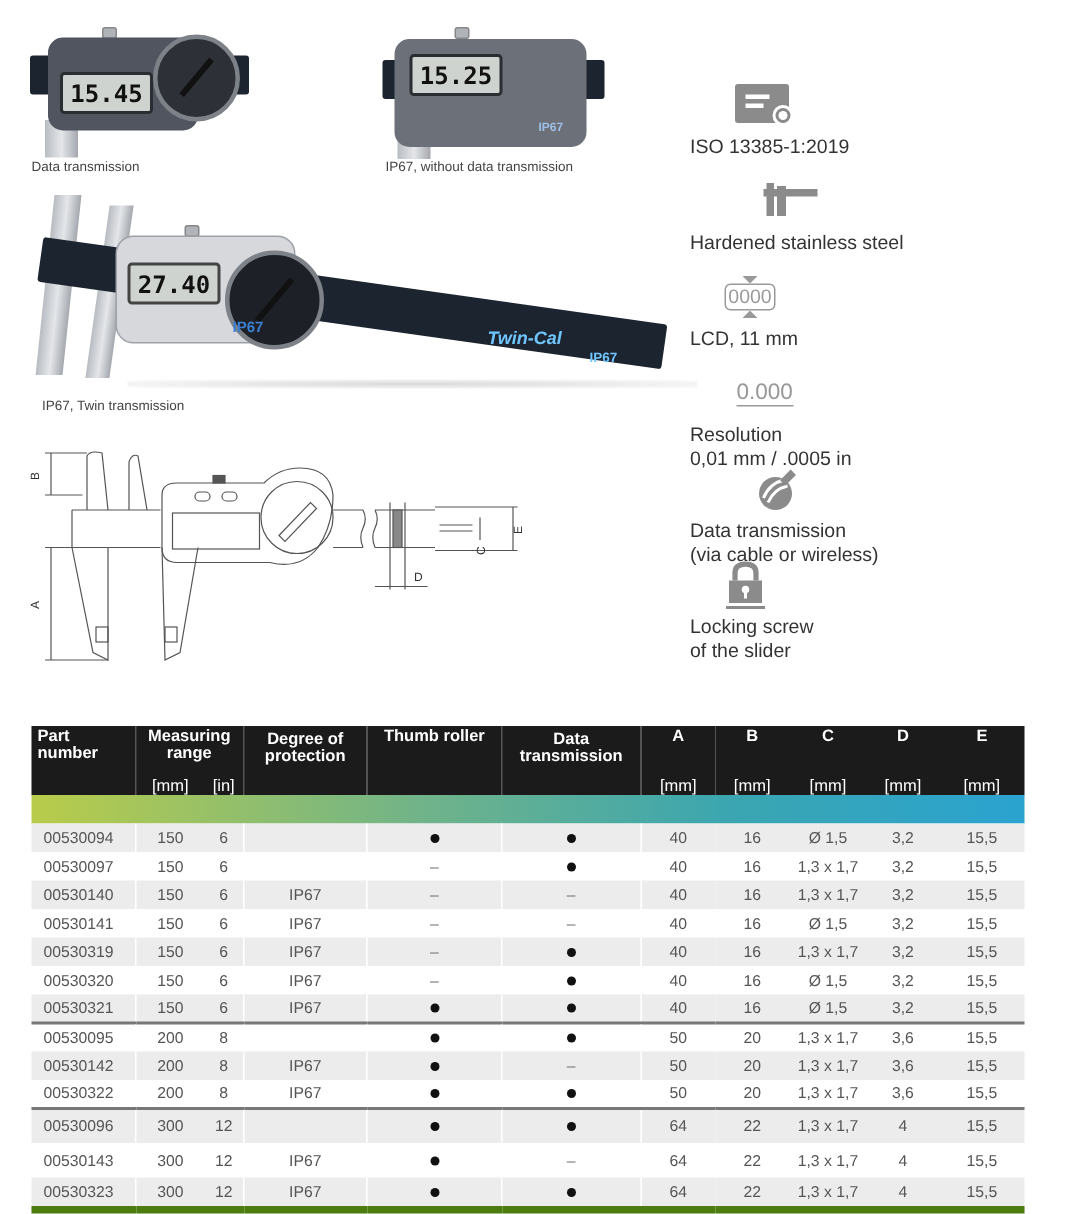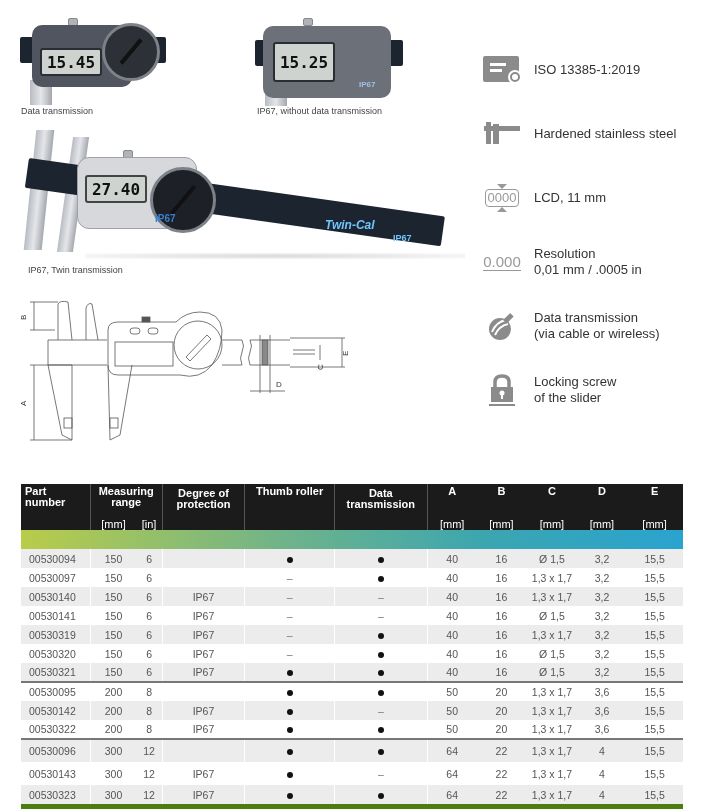--- a/index.html
+++ b/index.html
@@ -16,21 +16,21 @@
   .lcd { position: absolute; background: #cfd3cf; border: 2px solid #2a2e33; border-radius: 3px;
          font-family: "DejaVu Sans Mono", monospace; color: #111; display: flex; align-items: center; justify-content: center; font-weight: bold; }
   .dial { position: absolute; border-radius: 50%; background: #2d3036; border: 3px solid #7d8188; }
   .dial::after { content: ""; position: absolute; left: 50%; top: 20%; width: 4px; height: 60%; background: #111; transform: translateX(-50%) rotate(40deg); }
   .jaw { position: absolute; background: linear-gradient(90deg,#b8bcc2,#e4e6e9,#a4a8ae); }
   .knob { position: absolute; background: #b0b3b8; border: 1px solid #888; border-radius: 2px; }
   .ip-label { position: absolute; color: #3b7fd1; font-weight: bold; font-size: 10px; }
   .shadow { position: absolute; height: 6px; background: radial-gradient(ellipse at center, rgba(0,0,0,0.15), rgba(0,0,0,0)); }
 
   
-  .feature { position: absolute; left: 478px; display: flex; align-items: center; }
+  .feature { position: absolute; left: 460px; display: flex; align-items: center; flex-direction: column; }
   .feature .ficon { width: 48px; height: 40px; display: flex; align-items: center; justify-content: center; margin-right: 8px; }
   .feature .ftext { font-size: 13px; color: #333; line-height: 16px; }
 
   
   table.spec { position: absolute; left: 21px; top: 484px; width: 662px; border-collapse: collapse; font-size: 10.5px; color: #555; }
   table.spec th { background: #1b1b1b; color: #ffffff; font-weight: bold; font-size: 11px; vertical-align: top; padding: 2px 4px; line-height: 11px; }
   table.spec thead tr.units th { vertical-align: bottom; font-weight: normal; padding-bottom: 0; font-size: 11px; }
   table.spec th.l { text-align: left; }
   table.spec th.vl { border-left: 1px solid #555; }
   .gradient-row td { height: 4px; padding: 0; background: linear-gradient(90deg, #b9cc4a 0%, #6fb38a 40%, #3ba6b0 70%, #2aa3d0 100%); }
@@ -54,21 +54,21 @@
   <div class="lcd" style="left:20px;top:33px;width:62px;height:28px;font-size:16px;">15.45</div>
   <div class="dial" style="left:82px;top:8px;width:58px;height:58px;"></div>
 </div>
 <div class="caption" style="left:21px;top:106px;">Data transmission</div>
 
 <div class="photo" style="left:255px;top:18px;width:150px;height:88px;">
   <div class="bar-dark" style="left:0;top:22px;width:148px;height:26px;"></div>
   <div class="jaw" style="left:10px;top:62px;width:22px;height:26px;"></div>
   <div class="knob" style="left:48px;top:0;width:10px;height:8px;"></div>
   <div class="body-grey" style="left:8px;top:8px;width:128px;height:72px;"></div>
-  <div class="lcd" style="left:18px;top:24px;width:62px;height:40px;font-size:16px;">15.25</div>
+  <div class="lcd" style="left:18px;top:18px;width:62px;height:28px;font-size:16px;">15.25</div>
   <div class="ip-label" style="left:104px;top:62px;color:#9fc0e8;font-size:8px;">IP67</div>
 </div>
 <div class="caption" style="left:257px;top:106px;">IP67, without data transmission</div>
 
 <div class="photo" style="left:25px;top:125px;width:440px;height:135px;">
   <div class="jaw" style="left:5px;top:5px;width:18px;height:120px;transform:skewX(-6deg);"></div>
   <div class="jaw" style="left:40px;top:12px;width:16px;height:115px;transform:skewX(-8deg);"></div>
   <div class="bar-dark" style="left:4px;top:33px;width:420px;height:30px;transform:rotate(8deg);transform-origin:left top;"></div>
   <div class="knob" style="left:98px;top:25px;width:10px;height:8px;"></div>
   <div class="body-light" style="left:52px;top:32px;width:120px;height:72px;"></div>
@@ -141,21 +141,21 @@
   <div class="ficon">
     <svg width="40" height="28" viewBox="0 0 40 28">
         <rect x="2" y="6" width="36" height="5" fill="#8b8b8b"></rect>
         <rect x="4" y="2" width="5" height="22" fill="#8b8b8b"></rect>
         <rect x="11" y="4" width="6" height="20" fill="#8b8b8b"></rect>
       </svg>
   </div>
   <span class="ftext">Hardened stainless steel</span>
 </div>
 
-<div class="feature" style="top:178px;">
+<div class="feature" style="top:178px;align-items:flex-end;">
   <div class="ficon" style="flex-direction:column;">
     <svg width="10" height="5" viewBox="0 0 10 5">
         <path d="M0 0 H10 L5 5 Z" fill="#999"></path>
       </svg>
     <div style="border:1.5px solid #999;border-radius:4px;padding:0 2px;font-size:13px;color:#999;line-height:16px;">0000</div>
     <svg width="10" height="5" viewBox="0 0 10 5">
         <path d="M0 5 H10 L5 0 Z" fill="#999"></path>
       </svg>
   </div>
   <span class="ftext">LCD, 11 mm</span>

